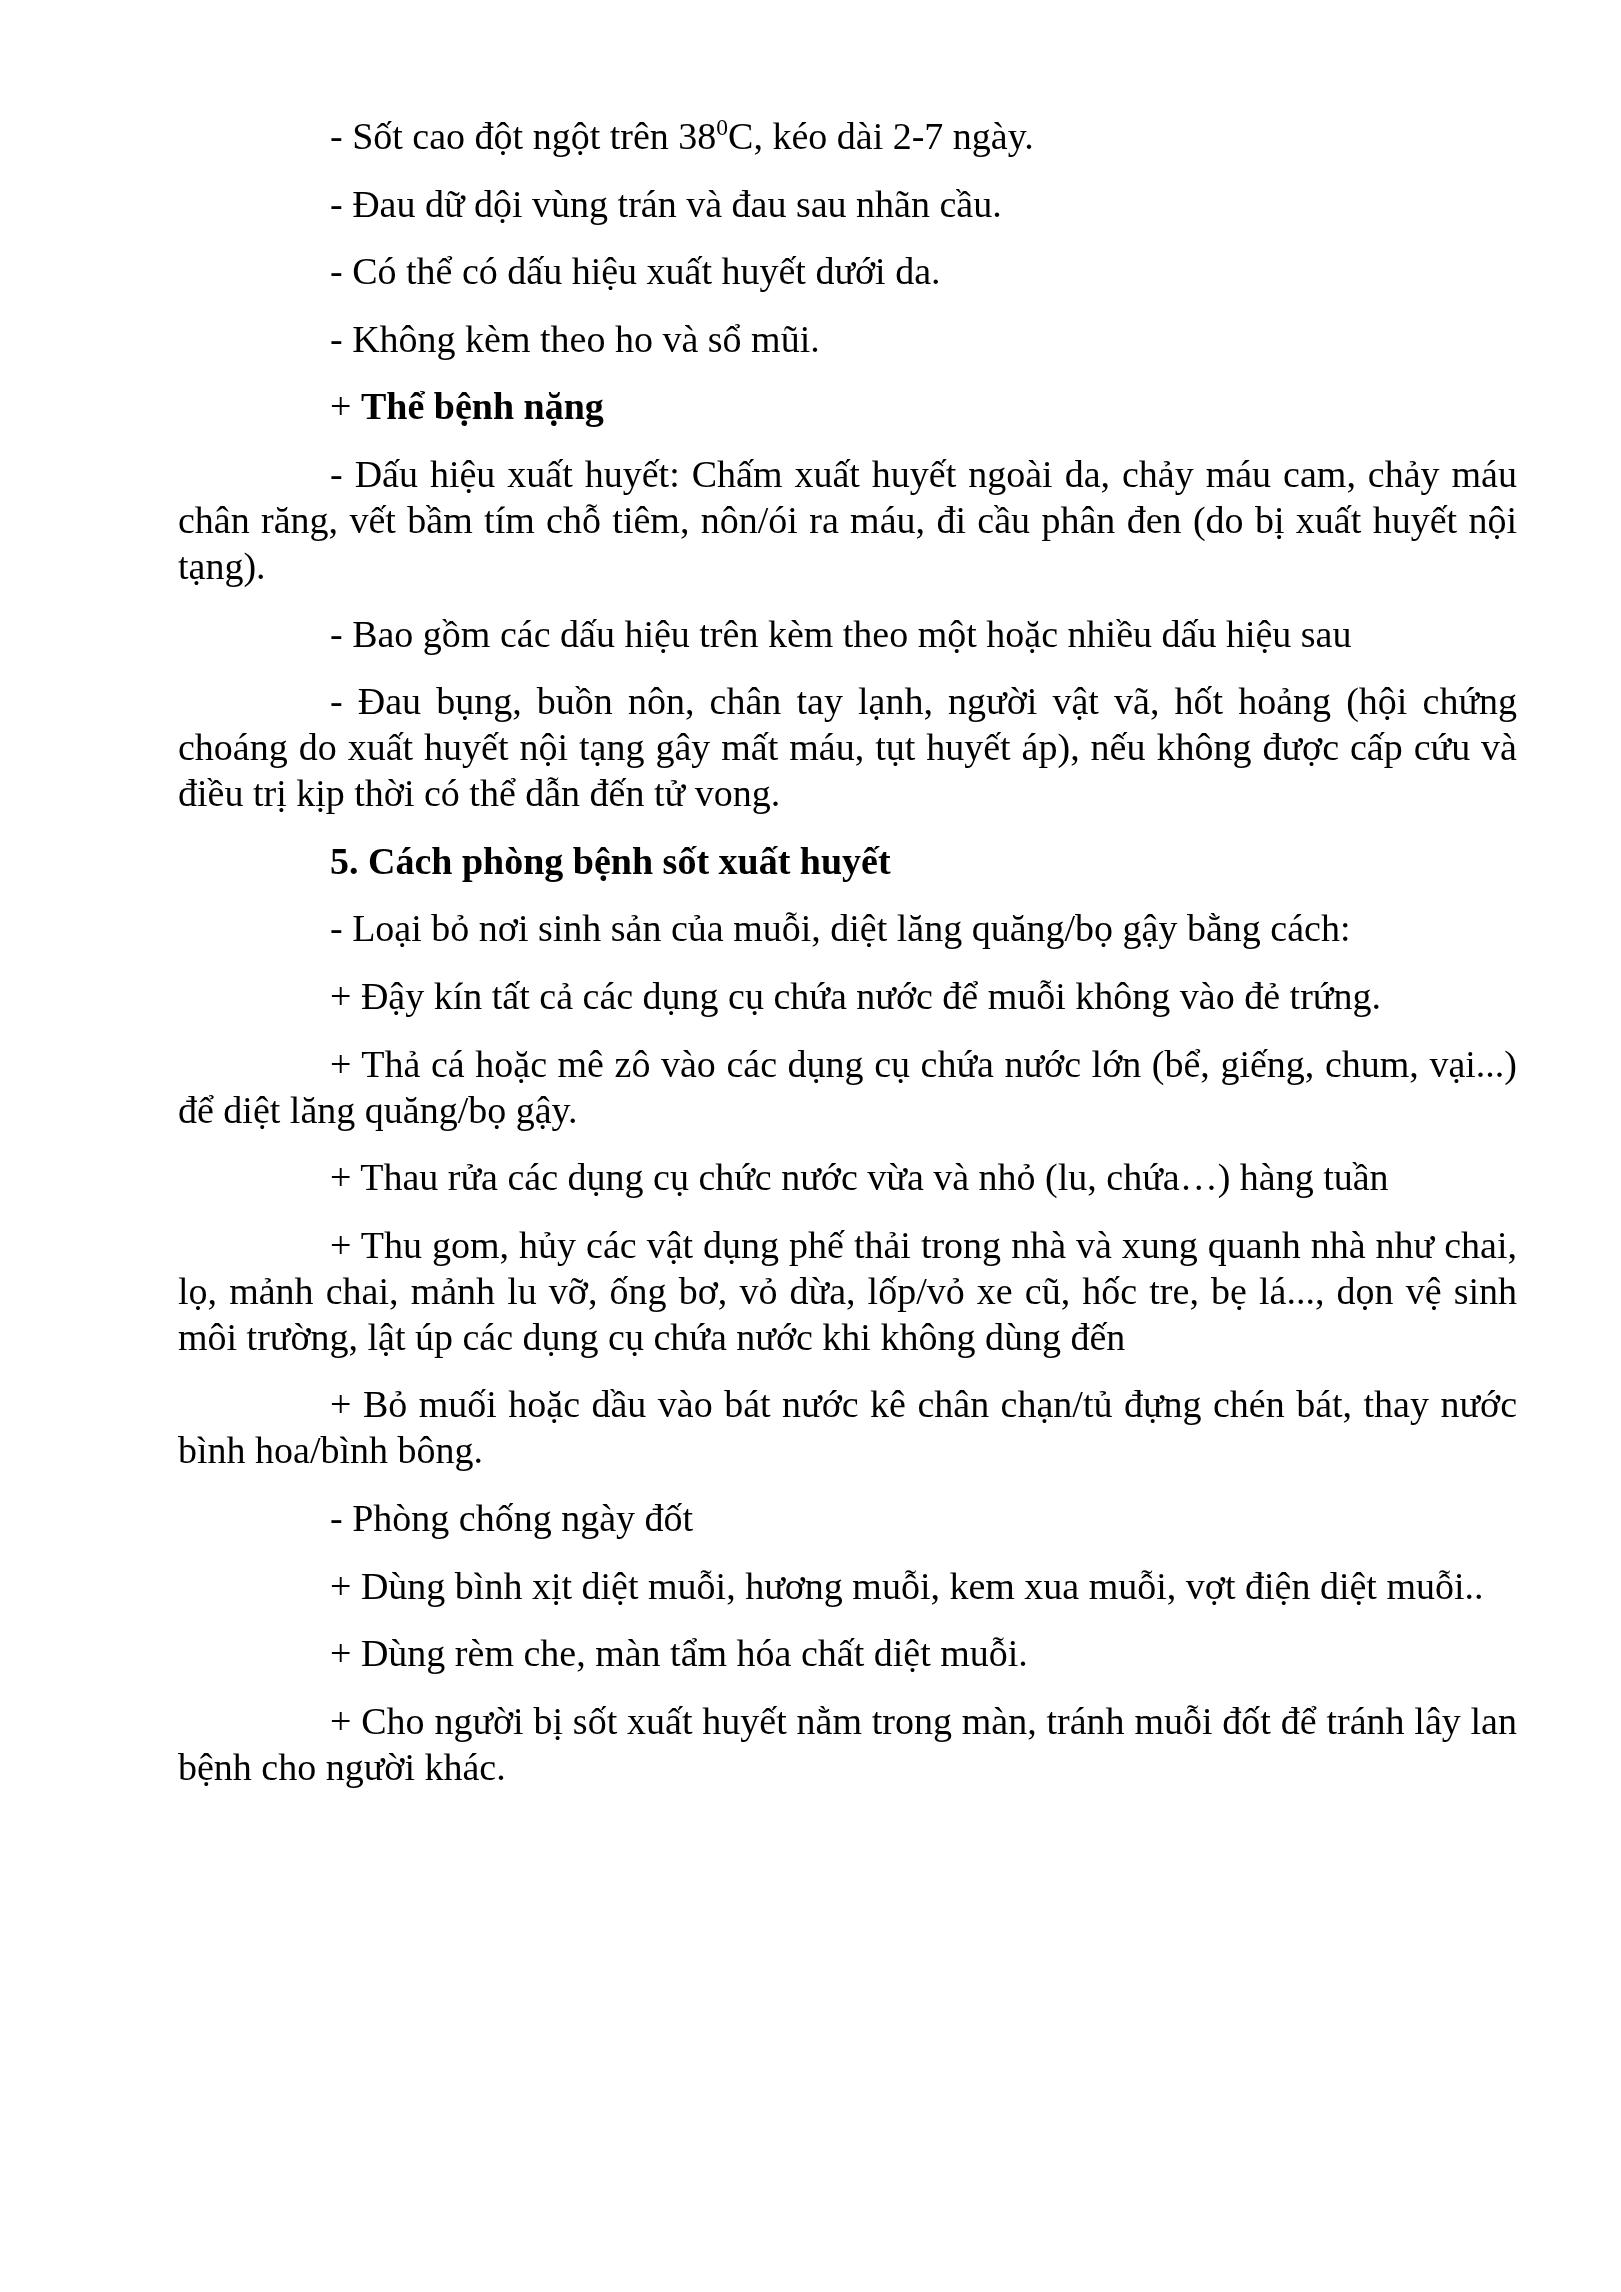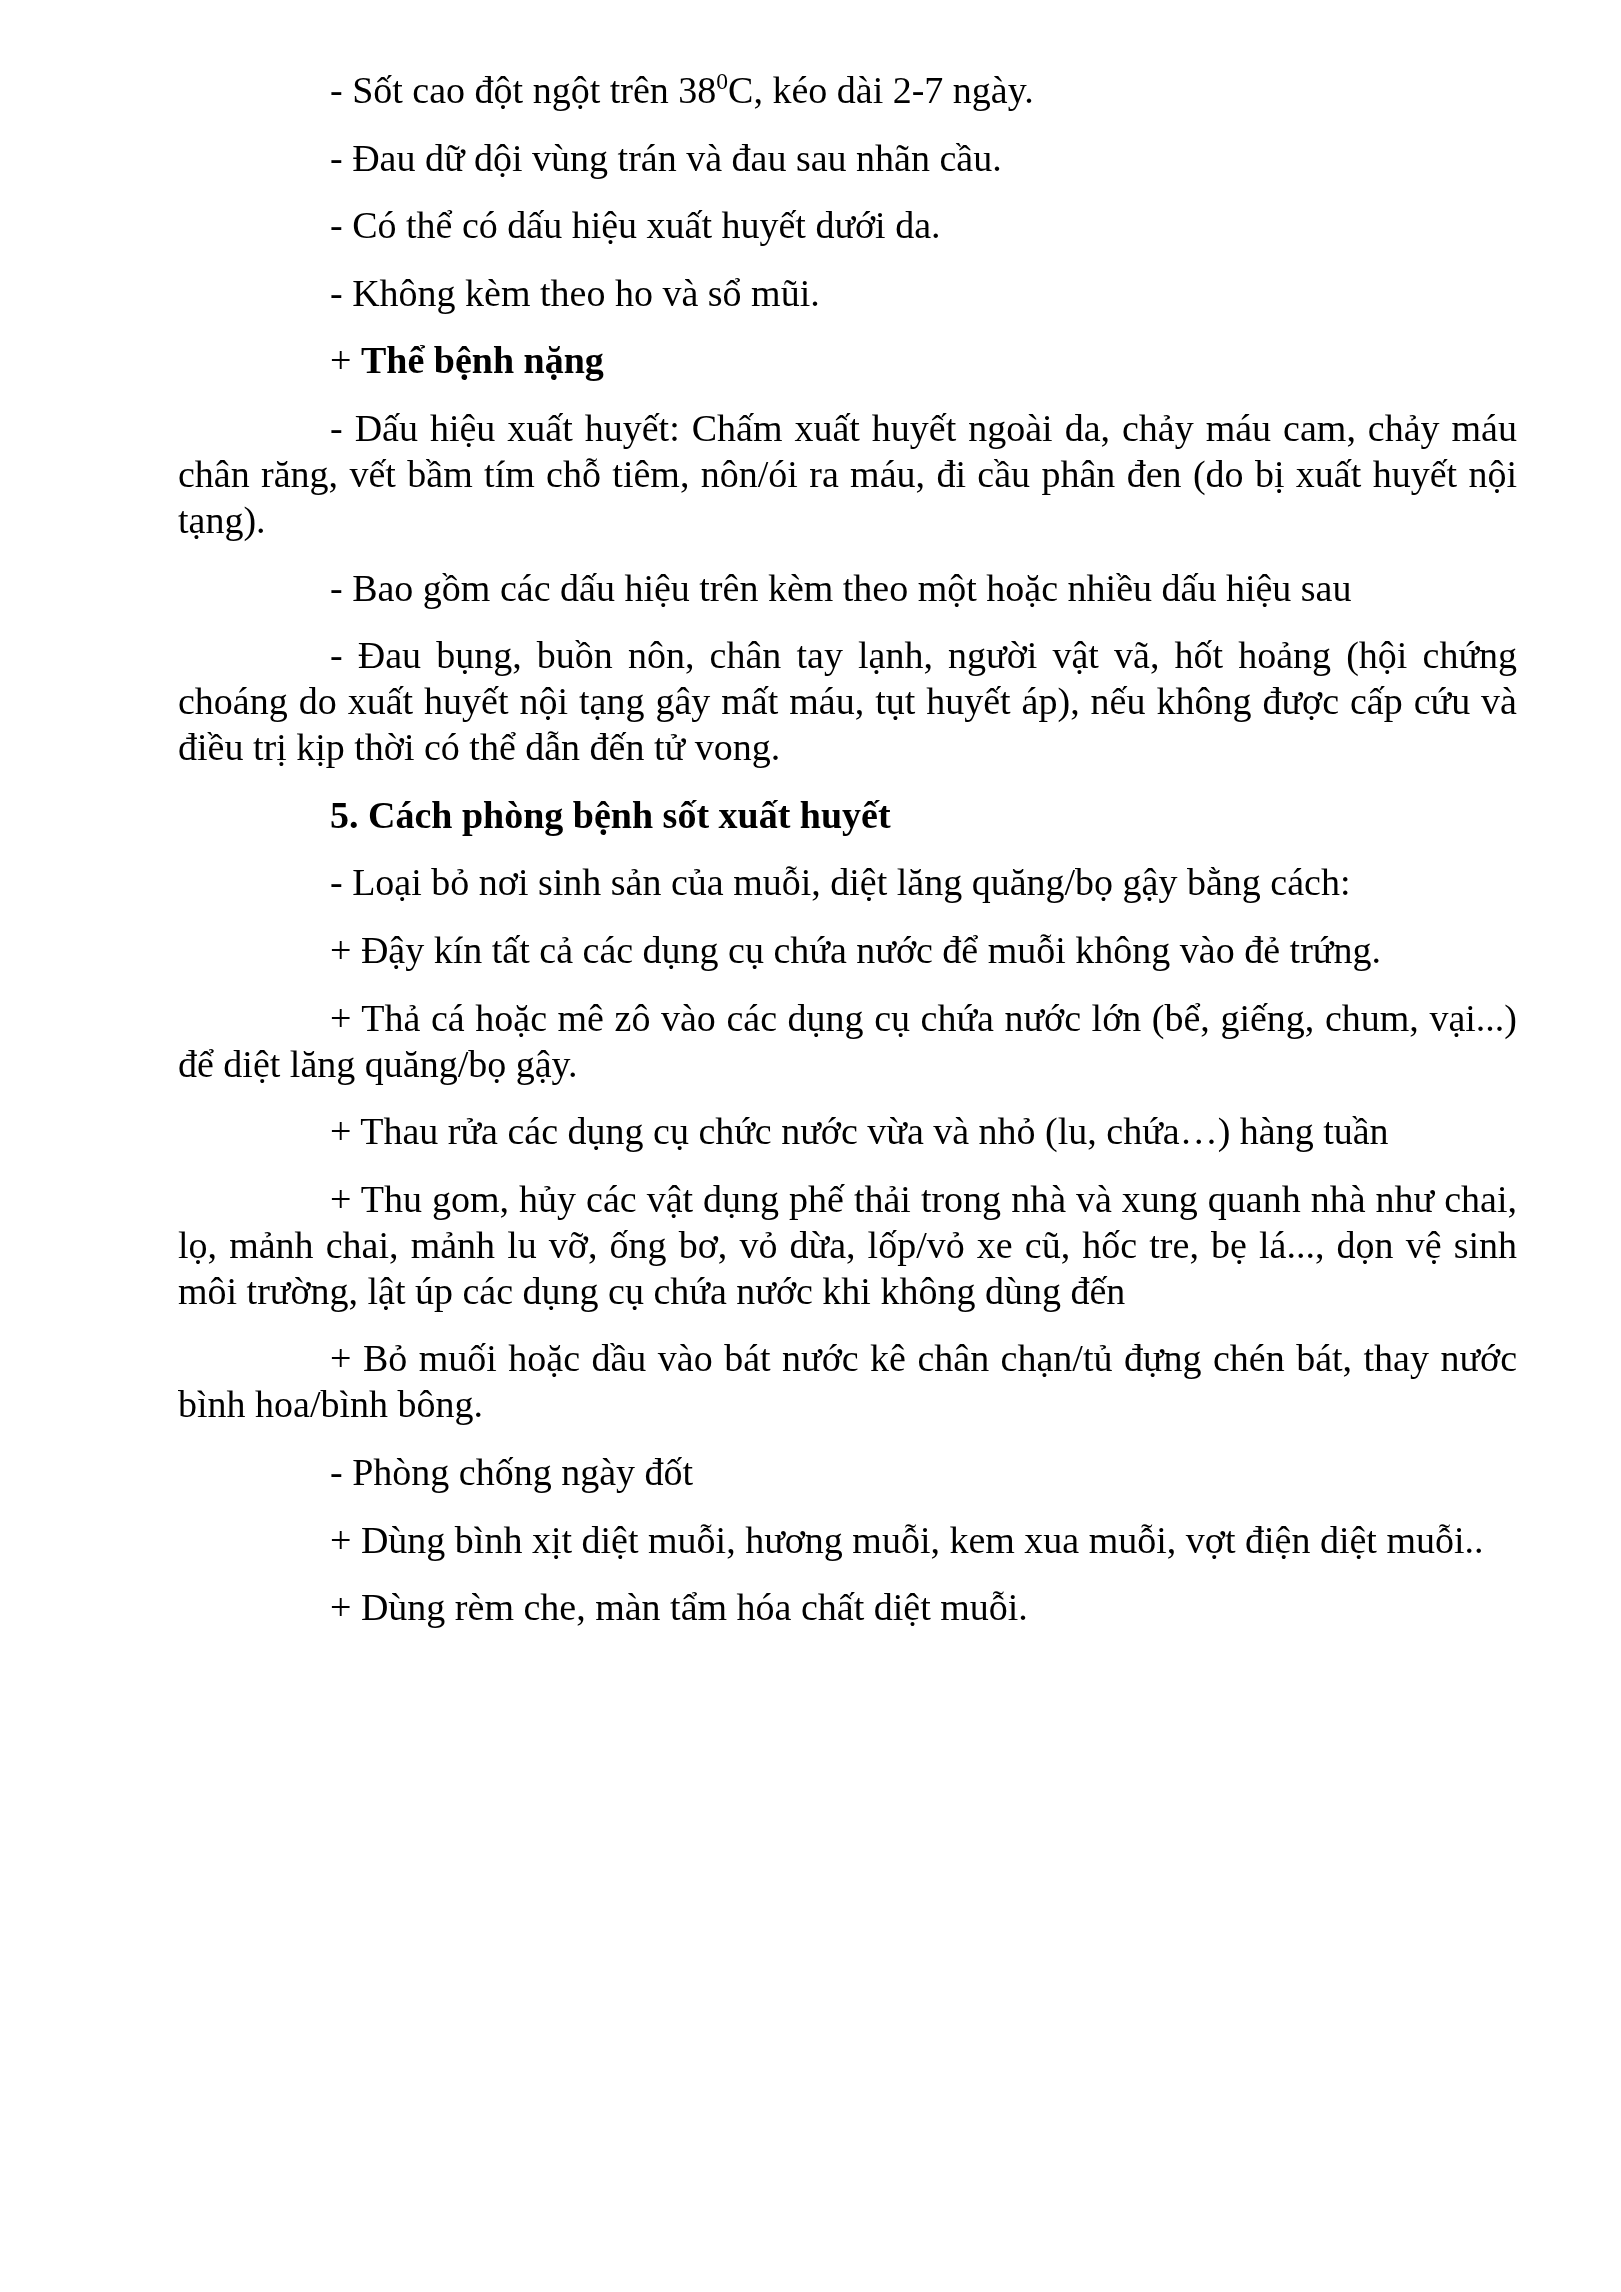--- a/index.html
+++ b/index.html
@@ -10,21 +10,21 @@
   body {
     width: 1621px;
     height: 2293px;
     overflow: hidden;
   }
   .page {
     box-sizing: border-box;
     width: 1621px;
     height: 1726px;
     background: #ffffff;
-    padding: 67px 104px 0 178px;
+    padding: 113px 104px 0 178px;
     font-family: "Liberation Serif", "DejaVu Serif", serif;
     font-size: 38px;
     line-height: 46px;
     color: #000000;
   }
   .para {
     margin: 0 0 21.6px 0;
     text-indent: 152px;
     text-align: justify;
   }
@@ -52,14 +52,15 @@
     <p class="para"><b>5. Cách phòng bệnh sốt xuất huyết</b></p>
     <p class="para"><span>- Loại bỏ nơi sinh sản của muỗi, diệt lăng quăng/bọ gậy bằng cách:</span></p>
     <p class="para"><span>+ Đậy kín tất cả các dụng cụ chứa nước để muỗi không vào đẻ trứng.</span></p>
     <p class="para"><span>+ Thả cá hoặc mê zô vào các dụng cụ chứa nước lớn (bể, giếng, chum, vại...) để diệt lăng quăng/bọ gậy.</span></p>
     <p class="para"><span>+ Thau rửa các dụng cụ chức nước vừa và nhỏ (lu, chứa…) hàng tuần</span></p>
     <p class="para"><span>+ Thu gom, hủy các vật dụng phế thải trong nhà và xung quanh nhà như chai, lọ, mảnh chai, mảnh lu vỡ, ống bơ, vỏ dừa, lốp/vỏ xe cũ, hốc tre, bẹ lá..., dọn vệ sinh môi trường, lật úp các dụng cụ chứa nước khi không dùng đến</span></p>
     <p class="para"><span>+ Bỏ muối hoặc dầu vào bát nước kê chân chạn/tủ đựng chén bát, thay nước bình hoa/bình bông.</span></p>
     <p class="para"><span>- Phòng chống ngày đốt</span></p>
     <p class="para"><span>+ Dùng bình xịt diệt muỗi, hương muỗi, kem xua muỗi, vợt điện diệt muỗi..</span></p>
     <p class="para"><span>+ Dùng rèm che, màn tẩm hóa chất diệt muỗi.</span></p>
+    <p class="para"><span>+ Cho người bị sốt xuất huyết nằm trong màn, tránh muỗi đốt để tránh lây lan bệnh cho người khác.</span></p>
   </div>
 
 
 </body></html>

